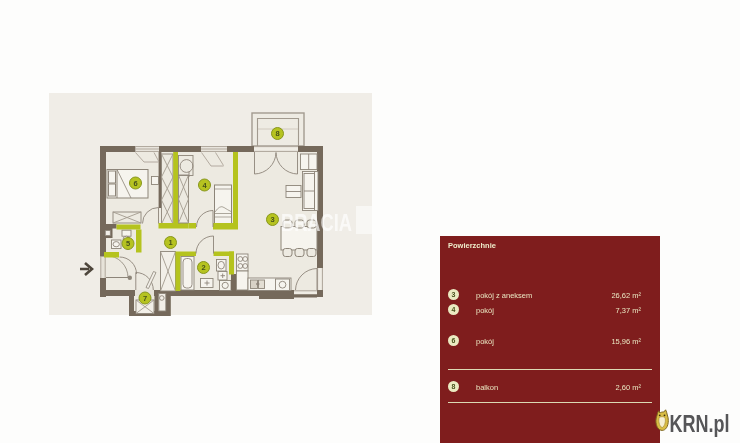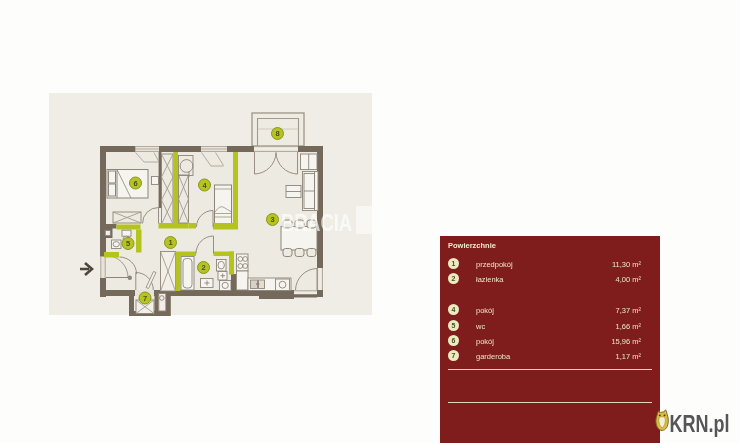--- a/index.html
+++ b/index.html
@@ -393,59 +393,49 @@
           <text x="277.5" y="136.2" fill="#47511a">8</text>
         </g>
     </g>
   </g>
 </svg>
 
 <div class="abs" id="legend" style="left:440px;top:236px;width:220px;height:214px;background:#7f1d1d;color:#e9e7c2;font-size:7.5px;">
 
   <div class="abs" style="left:8px;top:5px;font-weight:bold;color:#efedcb;">Powierzchnie</div>
 
-  <div class="abs lr" style="top:22px;">
-      <span class="lc">1</span>
-      <span class="ll">przedpokój</span>
-      <span class="lv">11,30 m²</span>
+
+
+  <div class="abs lr" style="top:52.8px;">
+      <span class="lc">3</span>
+      <span class="ll">pokój z aneksem</span>
+      <span class="lv">26,62 m²</span>
     </div>
-
-  <div class="abs lr" style="top:37.4px;">
-      <span class="lc">2</span>
-      <span class="ll">łazienka</span>
-      <span class="lv">4,00 m²</span>
-    </div>
-
 
   <div class="abs lr" style="top:68.2px;">
       <span class="lc">4</span>
       <span class="ll">pokój</span>
       <span class="lv">7,37 m²</span>
     </div>
 
-  <div class="abs lr" style="top:83.6px;">
-      <span class="lc">5</span>
-      <span class="ll">wc</span>
-      <span class="lv">1,66 m²</span>
-    </div>
 
   <div class="abs lr" style="top:99px;">
       <span class="lc">6</span>
       <span class="ll">pokój</span>
       <span class="lv">15,96 m²</span>
     </div>
 
-  <div class="abs lr" style="top:114.4px;">
-      <span class="lc">7</span>
-      <span class="ll">garderoba</span>
-      <span class="lv">1,17 m²</span>
+
+  <div class="abs" style="left:8px;top:133px;width:204px;height:1px;background:#dcdab4;"></div>
+
+  <div class="abs lr" style="top:145px;">
+      <span class="lc">8</span>
+      <span class="ll">balkon</span>
+      <span class="lv">2,60 m²</span>
     </div>
-
-  <div class="abs" style="left:8px;top:133px;width:204px;height:1px;background:#dcdab4;"></div>
-
 
   <div class="abs" style="left:8px;top:166px;width:204px;height:1px;background:#dcdab4;"></div>
 </div>
 
 <svg class="abs" id="krn" style="left:648px;top:403px" width="92" height="37" viewBox="0 0 92 37">
 
   <g>
     <path d="M9 12.5 C9.3 10.5 10 9 10.8 7.8 L12 10 C12.6 9.3 14.6 8.8 15.8 9 L17.6 6.8 C18.4 8.2 19 10.2 19.3 12 C20 13.6 20.3 15.5 20.3 17.6 C20.3 23.5 17.6 27.4 14.2 27.4 C10.6 27.4 7.9 23.4 7.9 17.8 C7.9 15.8 8.3 14 9 12.5 Z" fill="#d9bd45" stroke="#7e661f" stroke-width="1"></path>
     <path d="M11.2 14.5 C12.8 13.4 15.4 13.4 17 14.5 C17.8 17.8 17.4 22.5 14.1 24.8 C10.8 22.5 10.4 17.8 11.2 14.5 Z" fill="#f6efd2" stroke="#a98f33" stroke-width="0.7"></path>
     <circle cx="11.7" cy="12.3" r="0.9" fill="#3c2f10"></circle>

